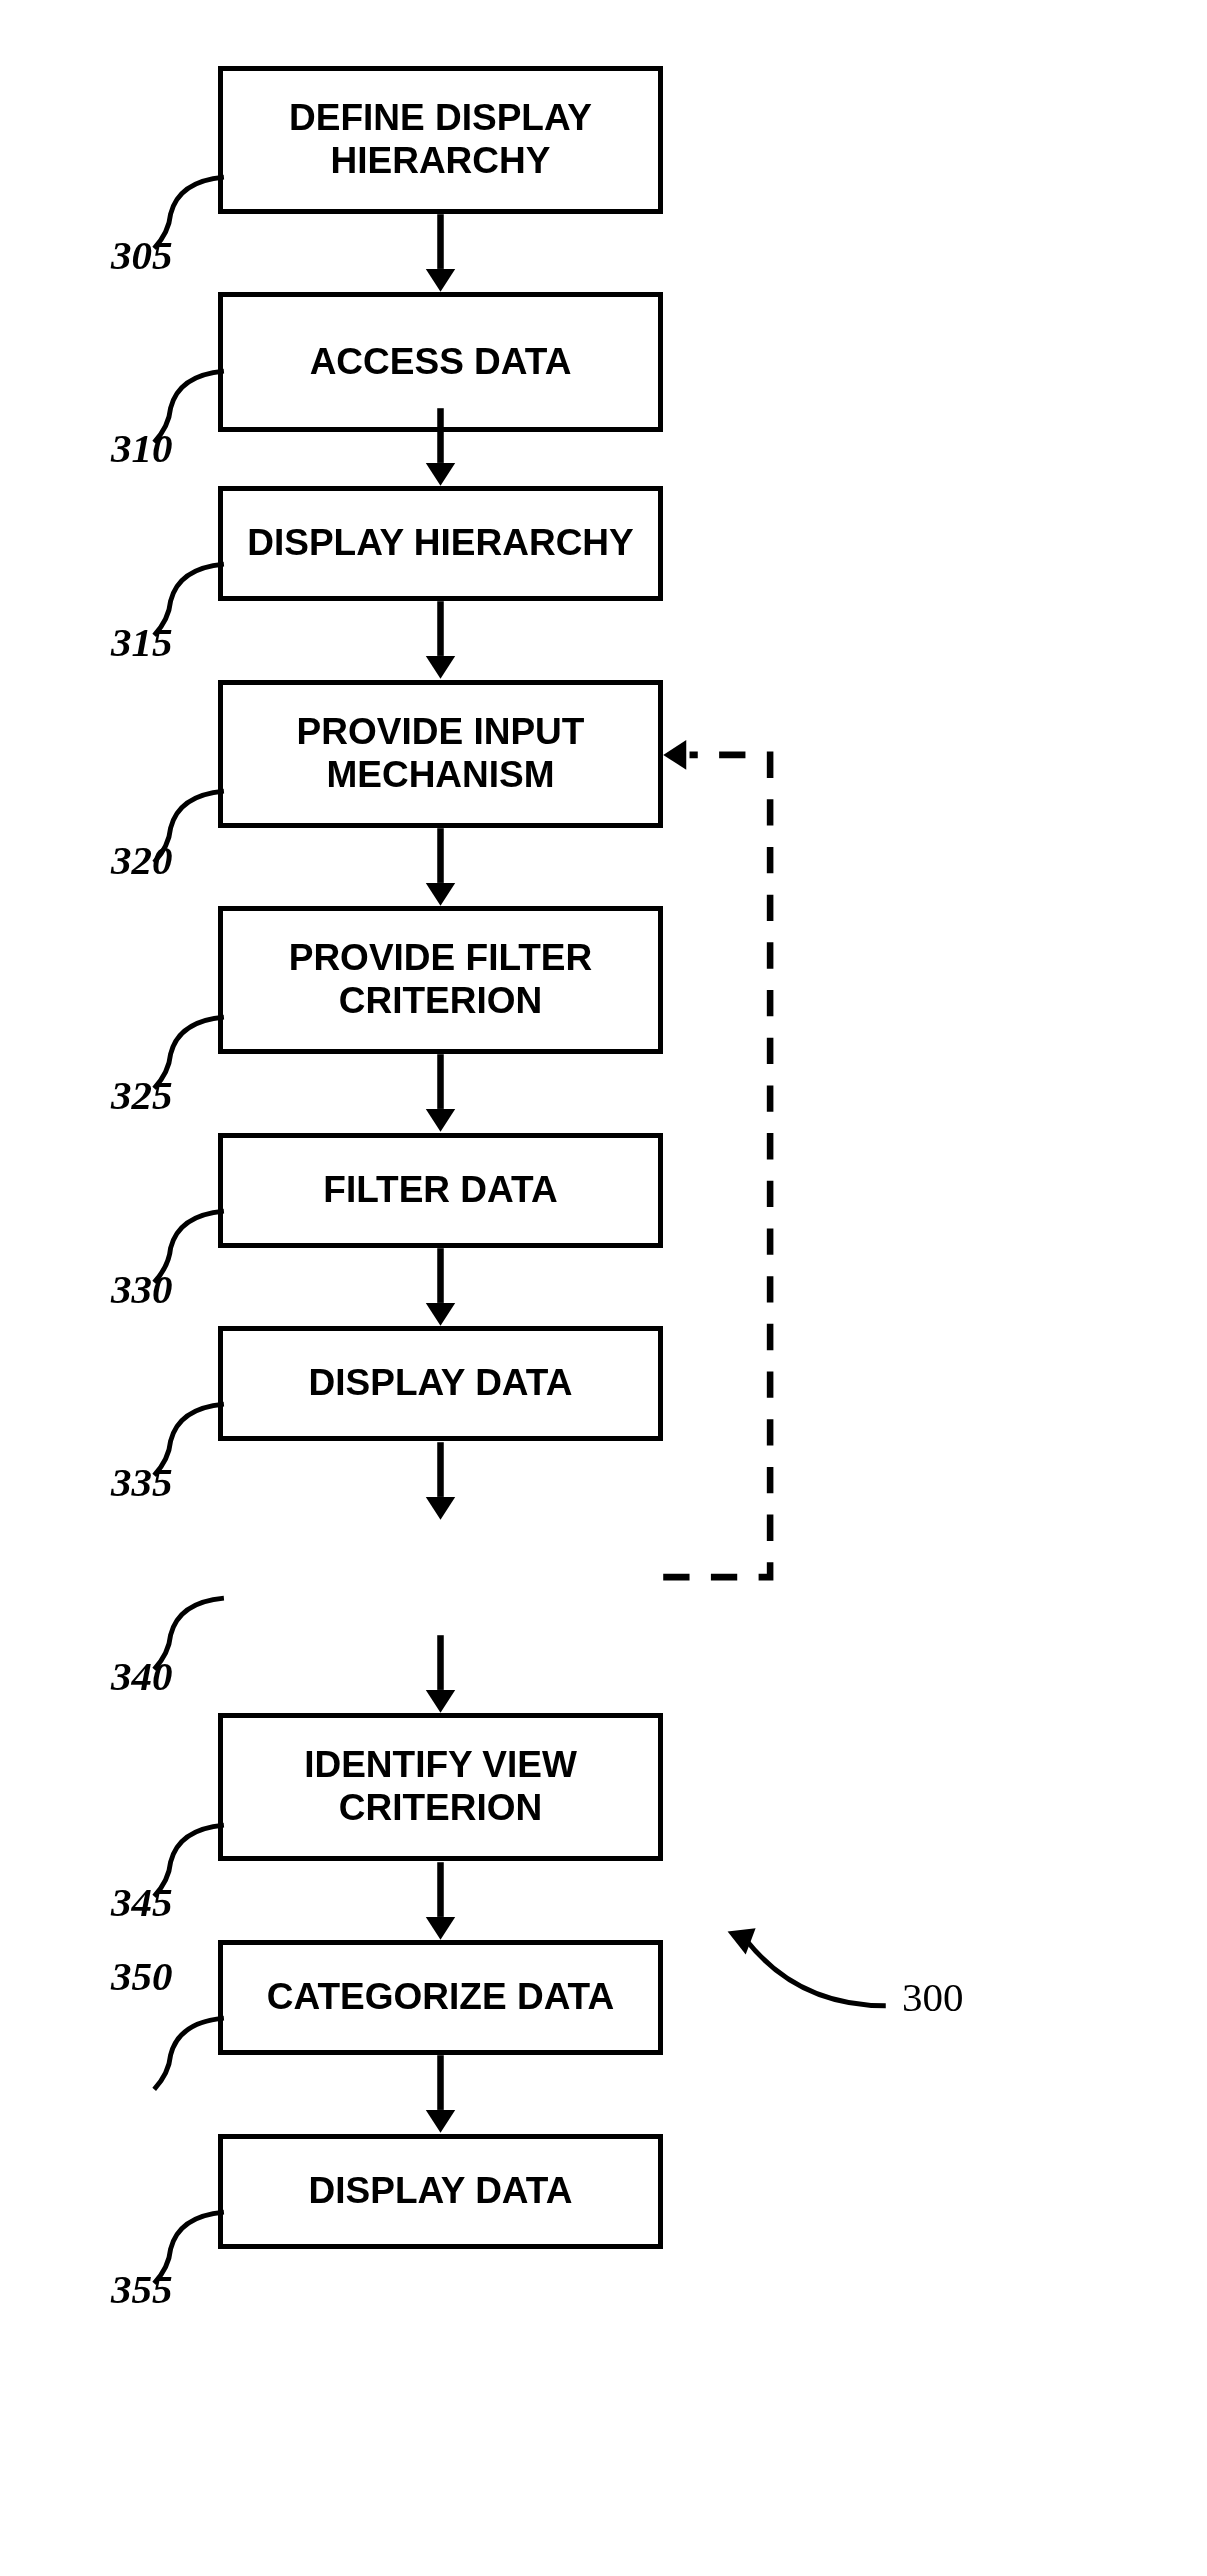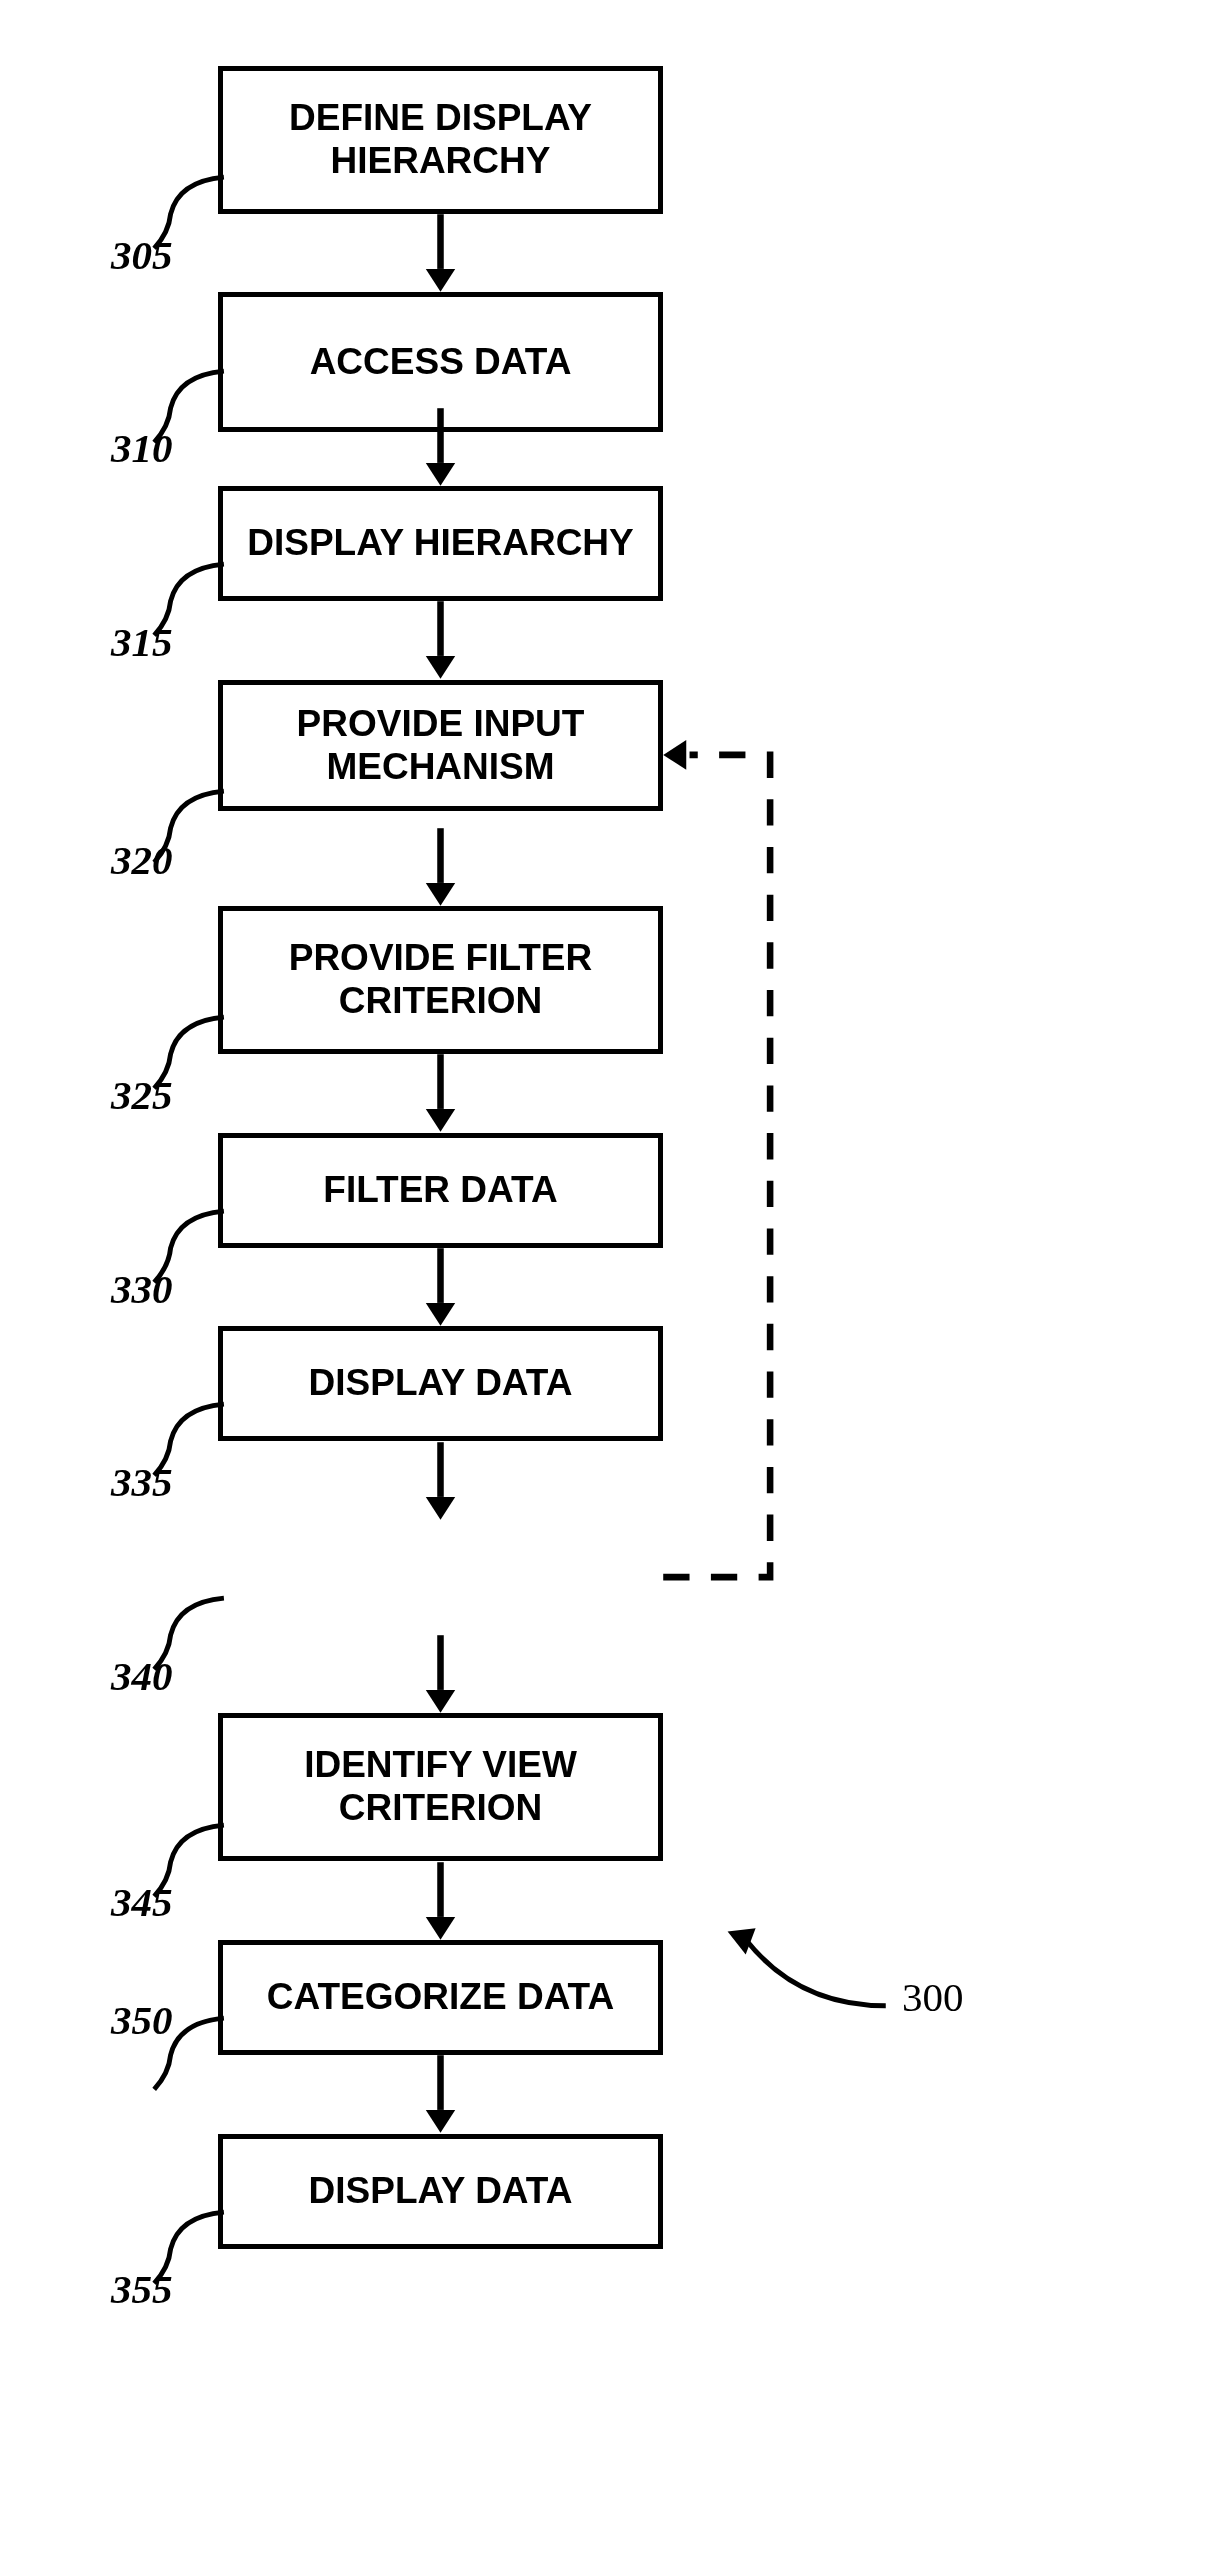--- a/index.html
+++ b/index.html
@@ -95,21 +95,21 @@
     <div class="hook" style="left: 146px; top: 560px;">
       <svg width="82" height="82" viewBox="0 0 100 100">
     <path d="M95 5 Q40 10 30 50 Q28 72 10 92" fill="none" stroke="#000" stroke-width="6"></path>
   </svg>
     </div>
     <div class="ref-label" style="left: 111px; top: 618px;">315</div>
     <div class="down-arrow" style="left: 416px; top: 601px;"><svg width="49" height="78" viewBox="0 0 60 95">
     <line x1="30" y1="0" x2="30" y2="67" stroke="#000" stroke-width="8"></line>
     <polygon points="12,67 48,67 30,95" fill="#000"></polygon>
   </svg></div>
-    <div class="step-box" style="left: 218px; top: 680px; width: 445px; height: 131px;">
+    <div class="step-box" style="left: 218px; top: 680px; width: 445px; height: 148px;">
       <span style="white-space: pre-line;">PROVIDE INPUT
 MECHANISM</span>
     </div>
     <div class="hook" style="left: 146px; top: 787px;">
       <svg width="82" height="82" viewBox="0 0 100 100">
     <path d="M95 5 Q40 10 30 50 Q28 72 10 92" fill="none" stroke="#000" stroke-width="6"></path>
   </svg>
     </div>
     <div class="ref-label" style="left: 111px; top: 836px;">320</div>
     <div class="down-arrow" style="left: 416px; top: 828px;"><svg width="49" height="78" viewBox="0 0 60 95">
@@ -181,21 +181,21 @@
     <polygon points="12,67 48,67 30,95" fill="#000"></polygon>
   </svg></div>
     <div class="step-box" style="left: 218px; top: 1940px; width: 445px; height: 115px;">
       <span style="white-space: pre-line;">CATEGORIZE DATA</span>
     </div>
     <div class="hook" style="left: 146px; top: 2014px;">
       <svg width="82" height="82" viewBox="0 0 100 100">
     <path d="M95 5 Q40 10 30 50 Q28 72 10 92" fill="none" stroke="#000" stroke-width="6"></path>
   </svg>
     </div>
-    <div class="ref-label" style="left: 111px; top: 1996px;">350</div>
+    <div class="ref-label" style="left: 111px; top: 1952px;">350</div>
     <div class="down-arrow" style="left: 416px; top: 2055px;"><svg width="49" height="78" viewBox="0 0 60 95">
     <line x1="30" y1="0" x2="30" y2="67" stroke="#000" stroke-width="8"></line>
     <polygon points="12,67 48,67 30,95" fill="#000"></polygon>
   </svg></div>
     <div class="step-box" style="left: 218px; top: 2134px; width: 445px; height: 115px;">
       <span style="white-space: pre-line;">DISPLAY DATA</span>
     </div>
     <div class="hook" style="left: 146px; top: 2208px;">
       <svg width="82" height="82" viewBox="0 0 100 100">
     <path d="M95 5 Q40 10 30 50 Q28 72 10 92" fill="none" stroke="#000" stroke-width="6"></path>

